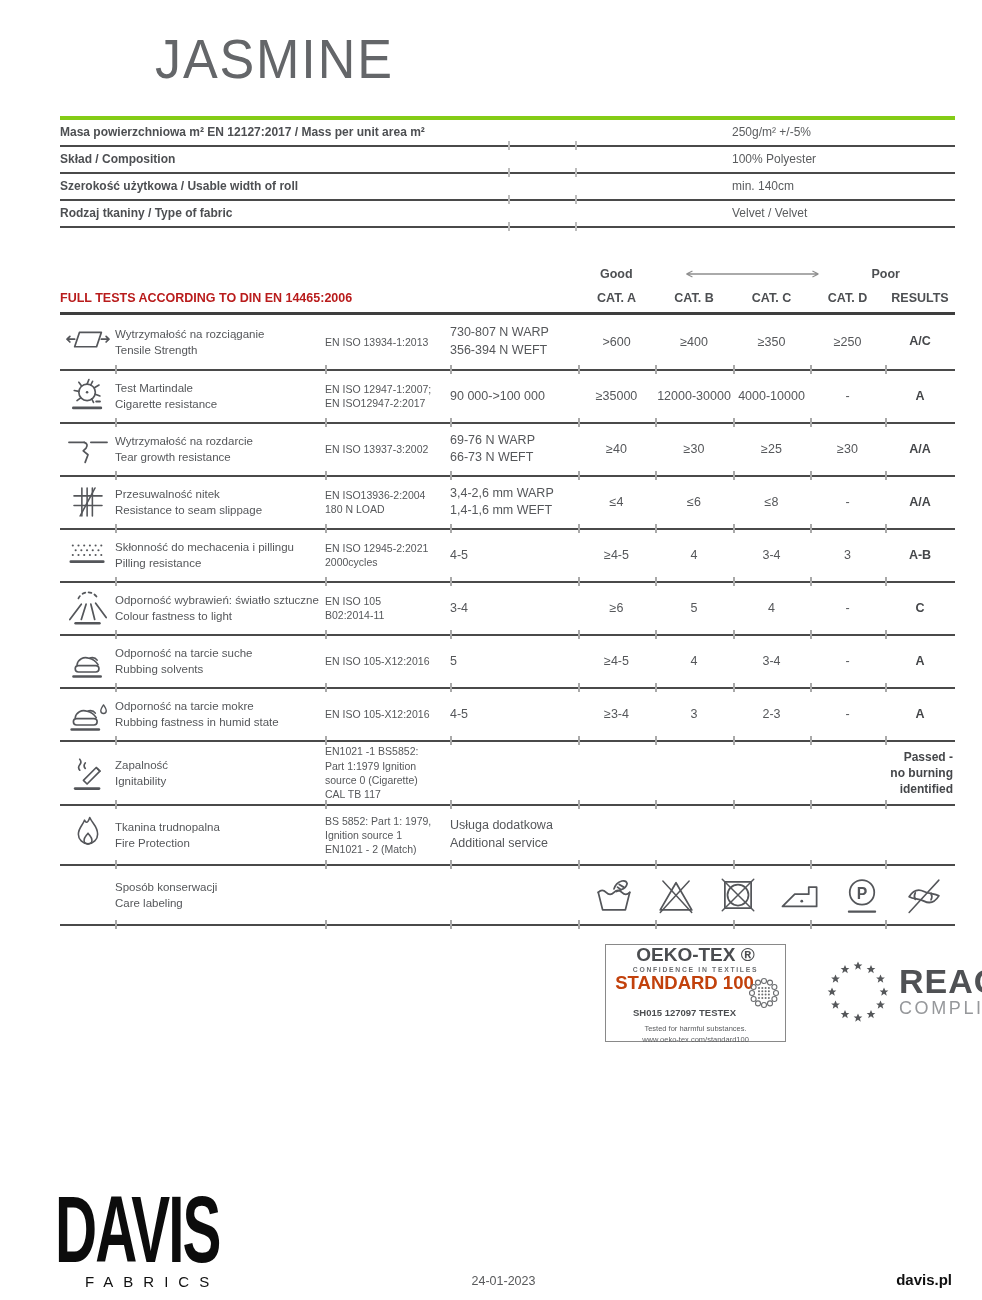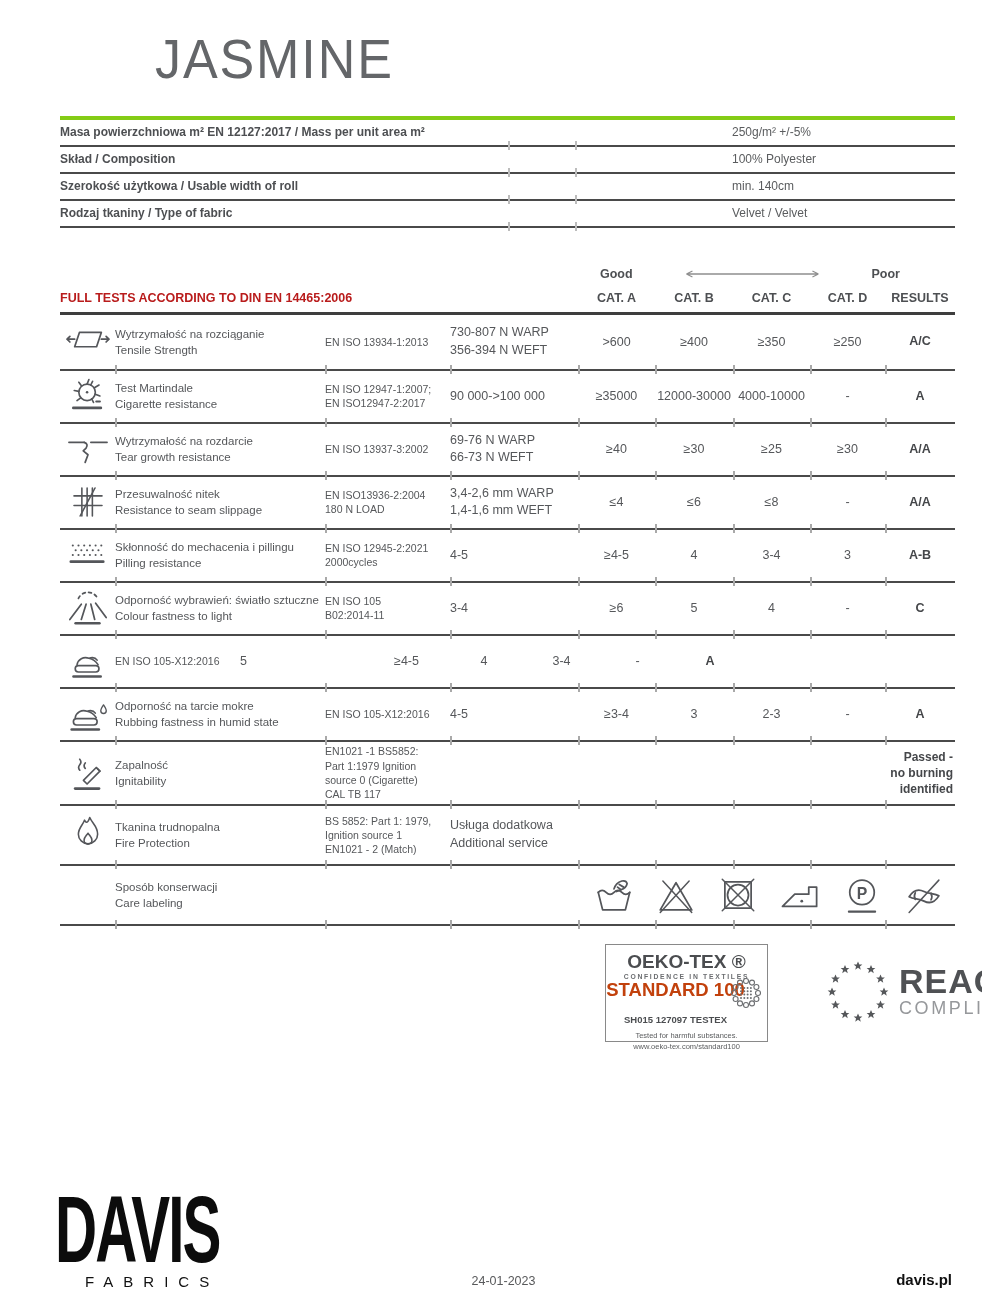--- a/index.html
+++ b/index.html
@@ -67,22 +67,22 @@
   .care-icons {
     margin-left:auto; margin-right:10px; width:352px;
     display:flex; justify-content:space-between; align-items:center;
   }
   svg.ticon { stroke:#54565a; fill:none; stroke-width:1.8; stroke-linecap:round; stroke-linejoin:round; }
   svg.cicon { stroke:#54565a; fill:none; stroke-width:2; stroke-linecap:round; stroke-linejoin:round; }
 
   
   .certs { position:relative; height:130px; margin-top:18px; }
   .oeko {
-    position:absolute; left:545px; top:0; width:163px; height:98px;
-    border:1px solid #898989; text-align:center; padding-top:7px;
+    position:absolute; left:545px; top:0; width:181px; height:98px;
+    border:1px solid #898989; text-align:center; 
   }
   .oeko-brand { font-size:19px; font-weight:bold; color:#4b4d50; line-height:1; }
   .oeko-tagline { font-size:6.8px; font-weight:bold; letter-spacing:1.7px; color:#6b6d70; margin-top:2px; }
   .oeko-standard { font-size:18.5px; font-weight:bold; color:#c2410c; line-height:1.1; margin-right:22px; }
   .oeko-license { font-size:9.5px; font-weight:bold; color:#4b4d50; margin-top:14px; margin-right:22px; }
   .oeko-note { font-size:7.5px; color:#5b5d5f; margin-top:6px; line-height:1.45; }
   .oeko-flower { position:absolute; right:3px; top:30px; }
   .reach { position:absolute; left:766px; top:16px; display:flex; align-items:center; gap:9px; }
   .reach-text { display:flex; flex-direction:column; }
   .reach-title { font-size:34px; font-weight:bold; color:#4f5154; letter-spacing:1px; line-height:.95; }
@@ -294,20 +294,24 @@
         <div class="c-res w-r">C</div>
       </div>
 
       <div class="trow">
         <div class="c-icon">
           <svg class="ticon" width="44" height="42" viewBox="0 0 48 46">
             <rect x="10" y="28" width="26" height="7" rx="3.5"></rect>
             <path d="M12 27 C13 21 19 18 25 20 C30 21 33 24 35 27 M25 20 c3 -1 7 -1 9 2"></path>
             <path d="M8 40 H38" stroke-width="2.6"></path>
           </svg>
+        </div>
+        <div class="c-name">
+          <span>Odporność na tarcie suche</span>
+          <span>Rubbing solvents</span>
         </div>
         <div class="c-std">EN ISO 105-X12:2016</div>
         <div class="c-val">5</div>
         <div class="c-cat w-a">≥4-5</div>
         <div class="c-cat w-b">4</div>
         <div class="c-cat w-c">3-4</div>
         <div class="c-cat w-d">-</div>
         <div class="c-res w-r">A</div>
       </div>
 

